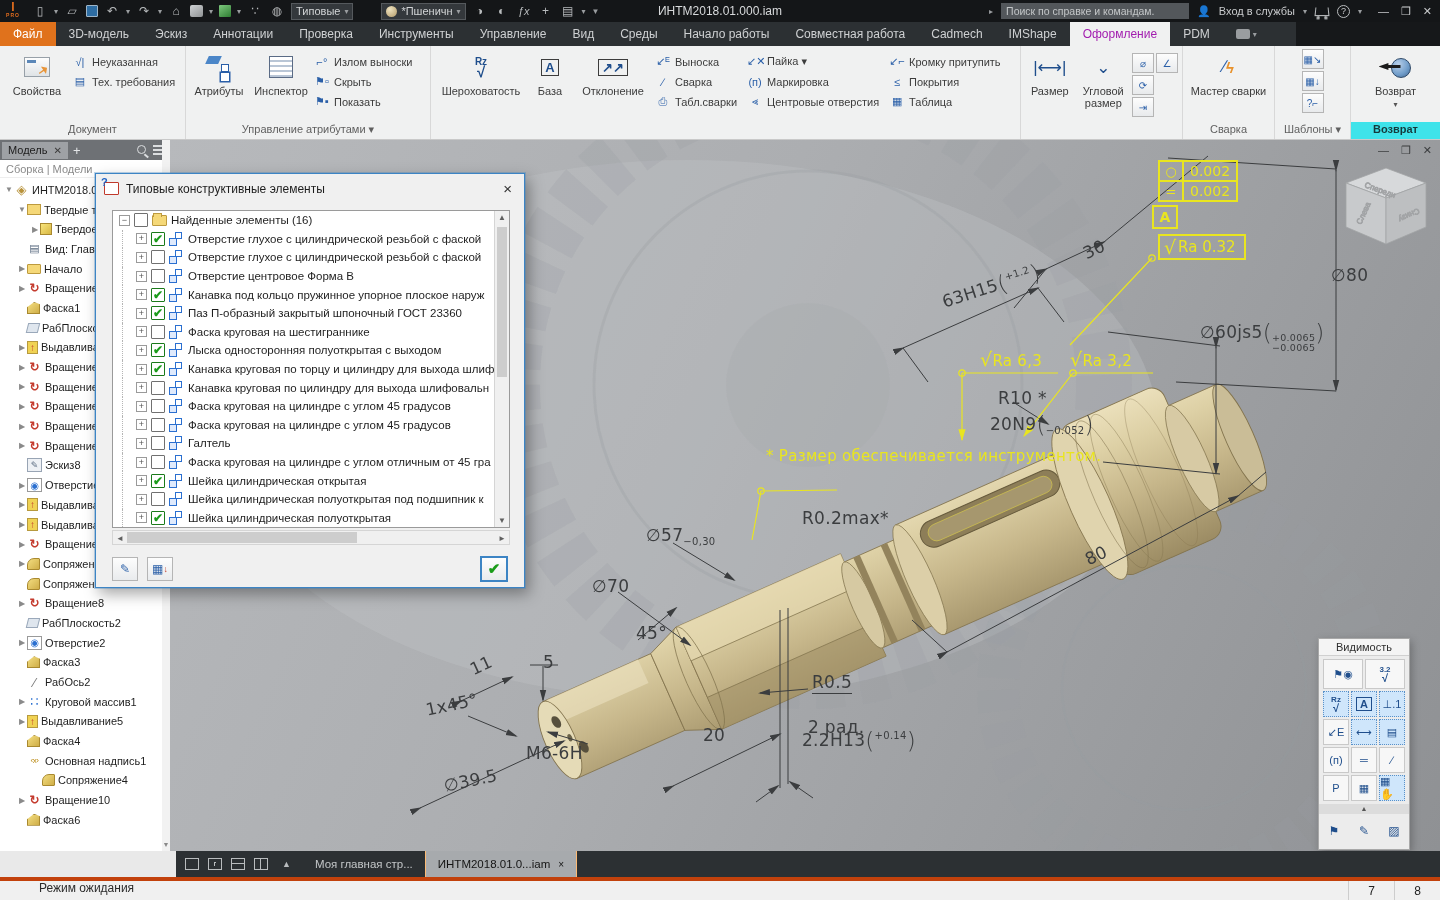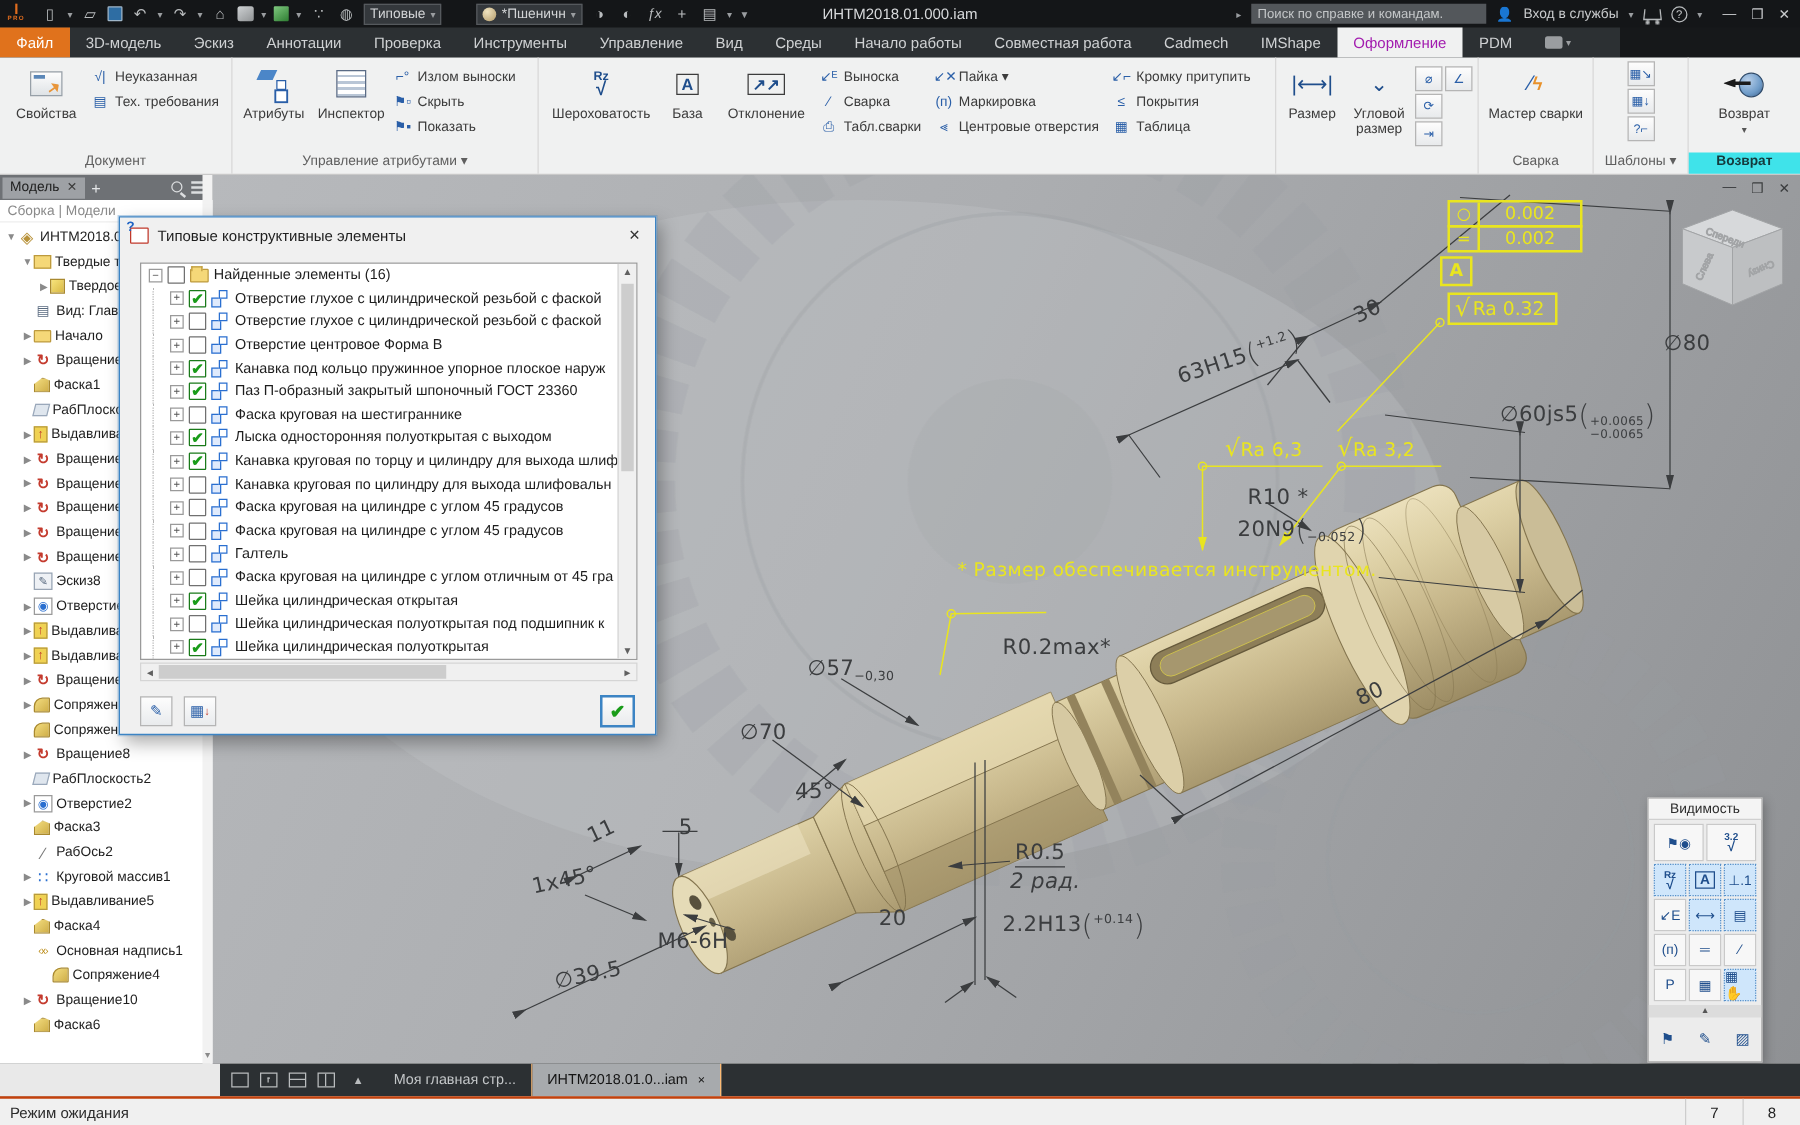--- a/index.html
+++ b/index.html
@@ -81,21 +81,21 @@
   .ann sup, .ann .supv { font-size:10px; vertical-align:7px; }
   .ann .subv { font-size:10px; vertical-align:-4px; }
   .ann .tol { display:inline-flex; flex-direction:column; font-size:9.5px; line-height:10px; vertical-align:-3px; }
   .ann .chk-g { font-size:19px; }
   .ann.ul { border-bottom:1.5px solid #3b3d3f; padding-bottom:1px; }
 
   
   .fcf { position:absolute; z-index:2; color:#e9e51f; font-family:"DejaVu Sans", sans-serif; }
   .fcf-row { display:flex; border:2px solid #e9e51f; height:22px; margin-bottom:0; }
   .fcf-row + .fcf-row { margin-top:-2px; }
-  .fcf-cell { display:flex; align-items:center; justify-content:center; font-size:14px; padding:0 20px; }
+  .fcf-cell { display:flex; align-items:center; justify-content:center; font-size:14px; padding:0 6px; }
   .fcf-cell.sym { width:24px; border-right:2px solid #e9e51f; padding:0; font-size:13px; }
   .datum-box { border:2px solid #e9e51f; width:26px; height:24px; display:flex; align-items:center; justify-content:center; font-size:14px; font-weight:bold; }
   .surf-box { border:2px solid #e9e51f; height:26px; display:inline-flex; align-items:center; padding:0 8px 0 4px; font-size:15px; gap:2px; }
 
   
   .vc-label { font-size:8px; fill:#808386; }
 
   
   .browser { position:absolute; left:0; top:0; width:170px; height:711px; background:#fff; z-index:4; display:flex; flex-direction:column; }
   .btabs { height:20px; background:#6e7175; display:flex; align-items:center; padding-left:2px; gap:2px; }
@@ -177,21 +177,21 @@
   .docbar { position:absolute; left:0; top:851px; width:1440px; height:26px; background:#e9e9e9; }
   .docbar-dark { position:absolute; left:176px; right:0; top:0; bottom:0; background:#2c3033; display:flex; align-items:center; }
   .wicon { width:14px; height:12px; border:1.5px solid #b9bcbe; margin-left:9px; position:relative; }
   .wicon.grid::after { content:""; position:absolute; inset:3px 5px; border-left:1.5px solid #b9bcbe; border-top:1.5px solid #b9bcbe; }
   .wicon.rows::after { content:""; position:absolute; left:0; right:0; top:4px; border-top:1.5px solid #b9bcbe; }
   .wicon.cols::after { content:""; position:absolute; top:0; bottom:0; left:5px; border-left:1.5px solid #b9bcbe; }
   .dtri { color:#b9bcbe; font-size:9px; margin:0 12px 0 14px; }
   .dtab { height:100%; display:flex; align-items:center; padding:0 12px; font-size:11.5px; color:#c3c6c8; border-right:1px solid #fdba74; gap:8px; }
   .dtab.active { background:#a7aaad; color:#141414; }
   .dtab .x { font-size:10px; }
-  .statusbar { position:absolute; left:0; top:877px; width:1440px; height:23px; background:#f0f0f0; border-top:2px solid #c2410c; display:flex; align-items:center; font-size:12px; color:#2b2b2b; }
+  .statusbar { position:absolute; left:0; top:877px; width:1440px; height:23px; background:#f0f0f0; border-top:4px solid #c2410c; display:flex; align-items:flex-start; font-size:12px; color:#2b2b2b;padding-left:31px; }
   .status-left { padding-left:8px; }
   .status-cells { margin-left:auto; display:flex; height:100%; }
   .scell { width:46px; border-left:1px solid #cdcdcd; display:flex; align-items:center; justify-content:center; font-size:12px; color:#222; }
 </style>
 </head>
 <body>
 
 <div id="app">
 
   <div class="titlebar">
@@ -608,21 +608,21 @@
           <div class="ann" style="left: 424px; top: 436px;"><span>∅70</span></div>
           <div class="ann" style="left: 468px; top: 483px;"><span>45°</span></div>
           <div class="ann" style="left: 918px; top: 410px; transform: rotate(-25deg);"><span>80</span></div>
           <div class="ann" style="left: 375px; top: 512px;"><span>5</span></div>
           <div class="ann" style="left: 303px; top: 520px; transform: rotate(-25deg);"><span>11</span></div>
           <div class="ann" style="left: 258px; top: 560px; transform: rotate(-12deg);"><span>1x45°</span></div>
           <div class="ann" style="left: 535px; top: 585px;"><span>20</span></div>
           <div class="ann" style="left: 358px; top: 603px;"><span>M6-6H</span></div>
           <div class="ann" style="left: 276px; top: 636px; transform: rotate(-12deg);"><span>∅39.5</span></div>
           <div class="ann ul" style="left: 644px; top: 532px;"><span>R0.5</span></div>
-          <div class="ann" style="left: 640px; top: 555px; font-style: italic;"><span>2 рад.</span></div>
+          <div class="ann" style="left: 640px; top: 577px;"><span>2 рад.</span></div>
           <div class="ann" style="left: 634px; top: 588px;"><span>2.2H13</span><span class="paren">(</span><span class="supv">+0.14</span><span class="paren">)</span></div>
         </div>
 
       <div class="vispanel">
         <div class="vis-title">Видимость</div>
         <div class="vis-grid" id="visgrid">
             <div class="vrow">
               <span class="vbtn wide">⚑◉</span>
               <span class="vbtn wide">
                 <span class="st">

